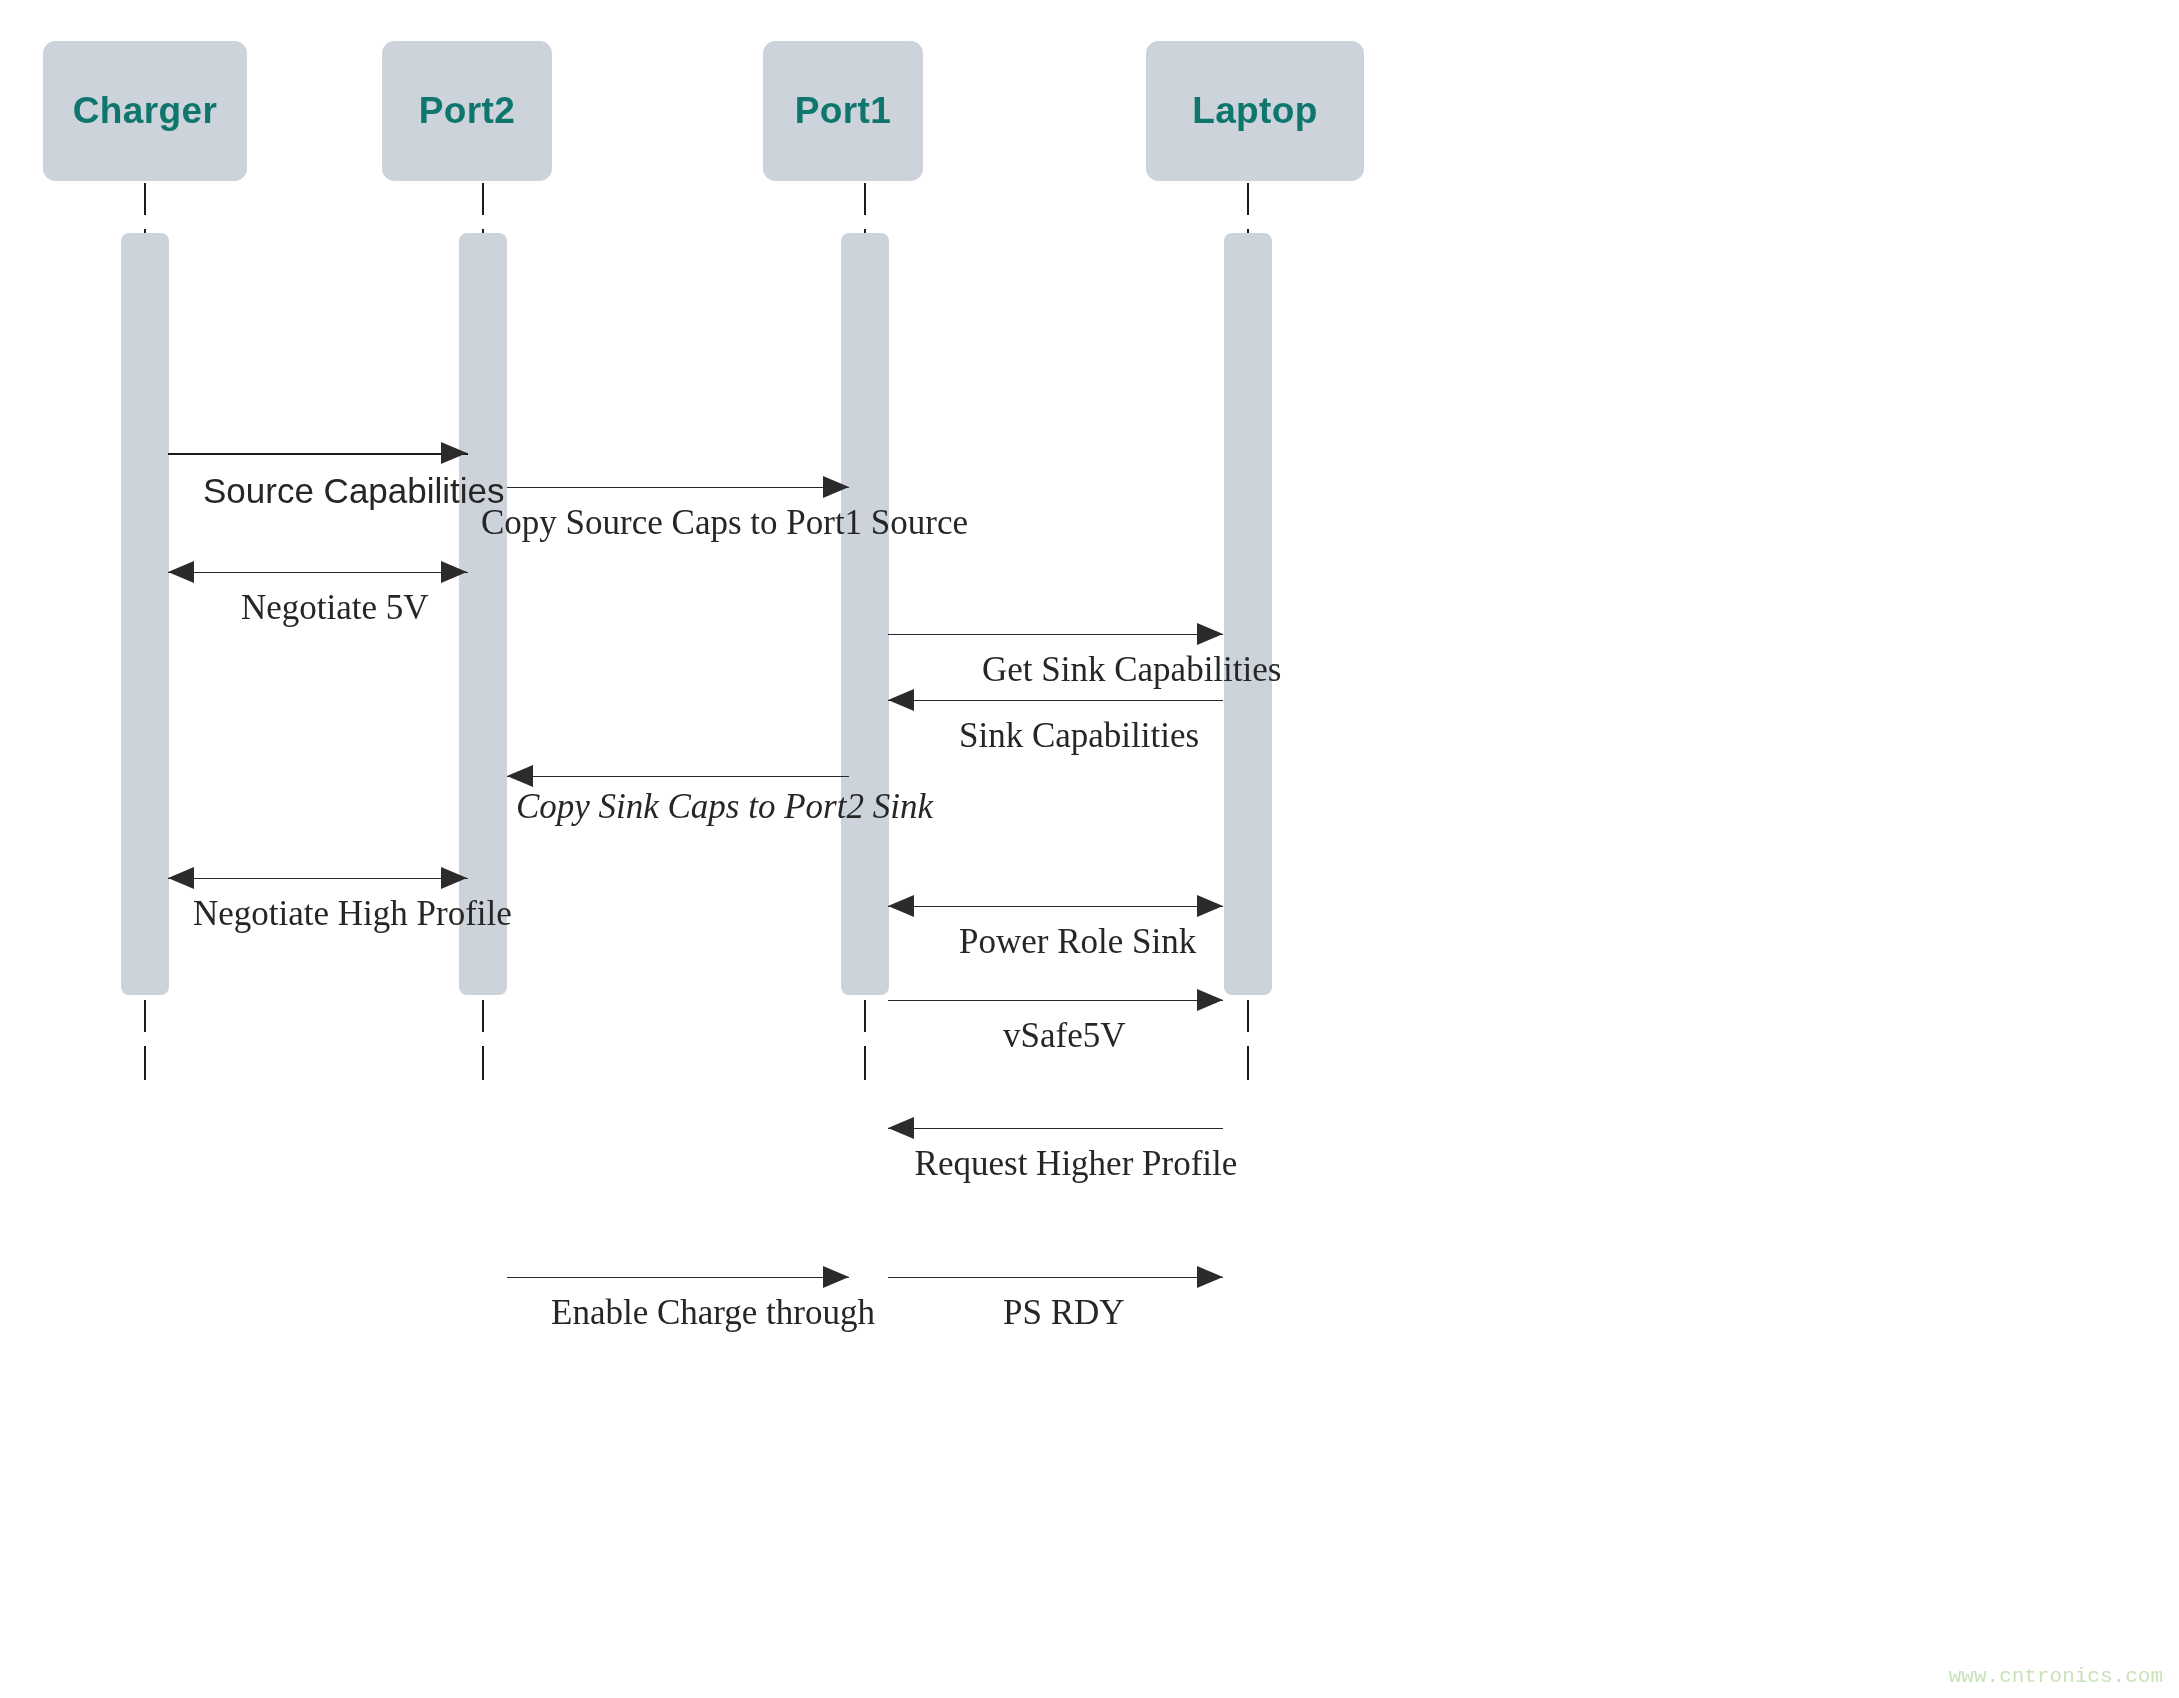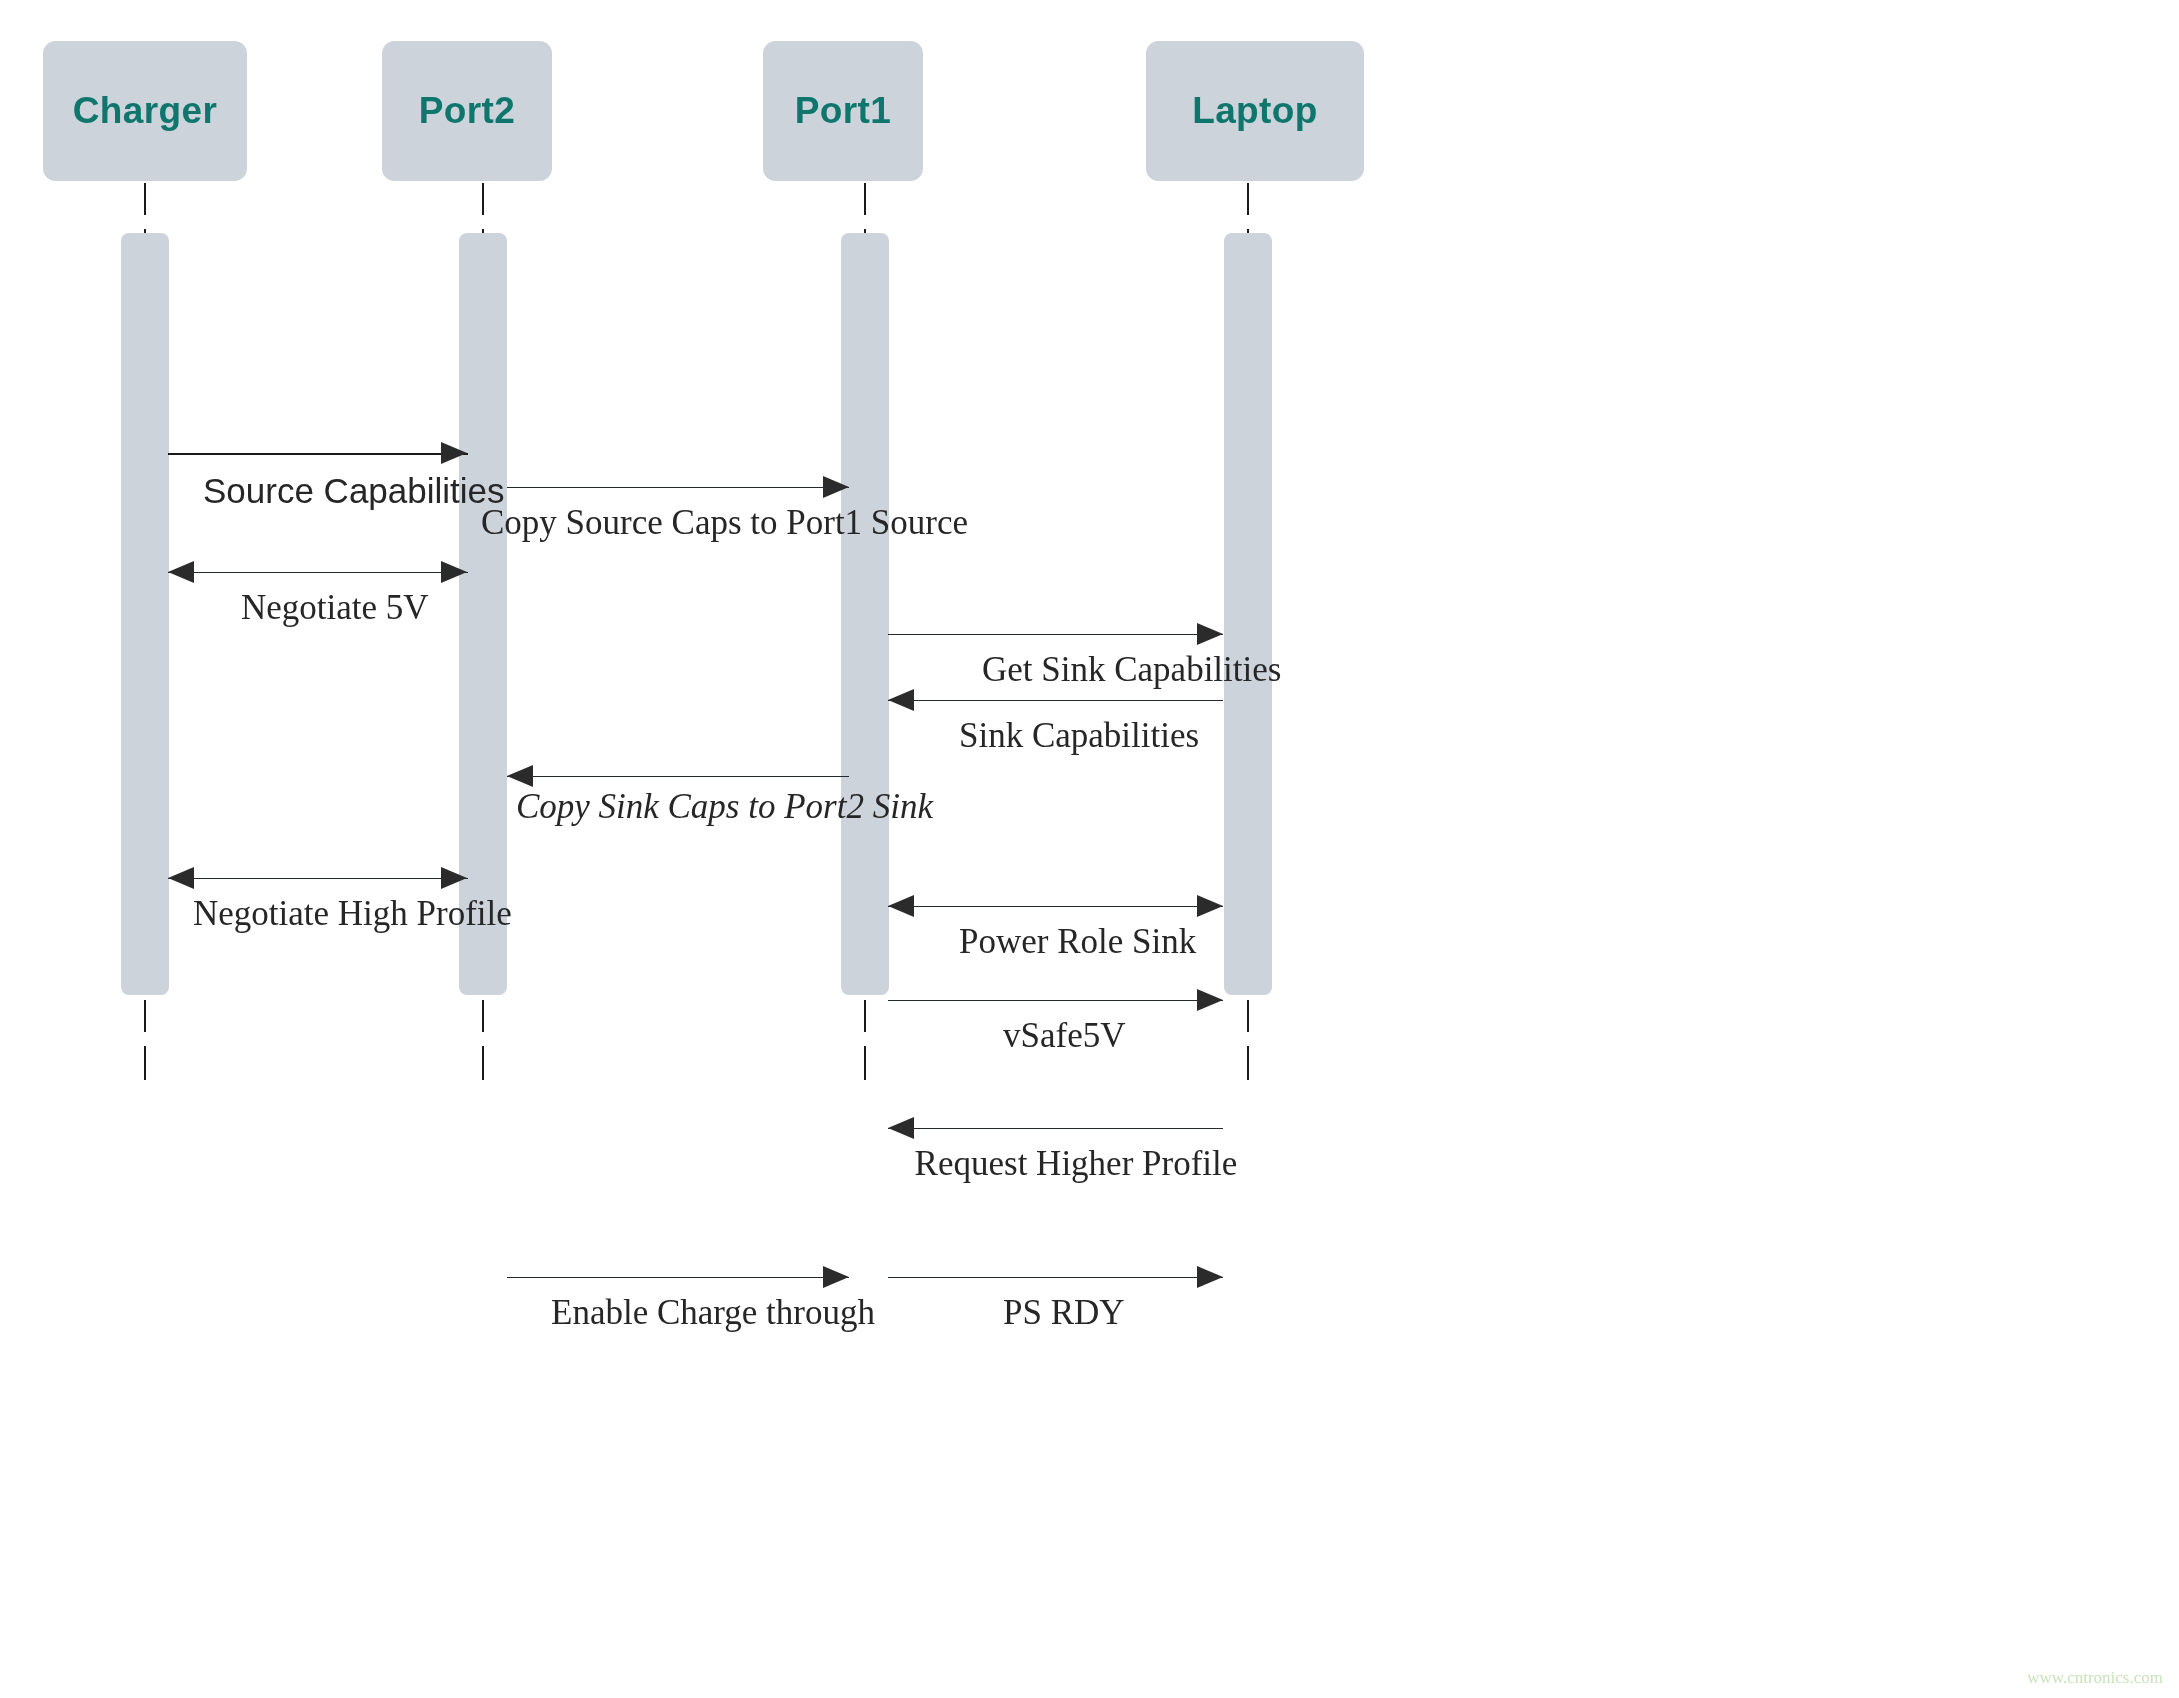--- a/index.html
+++ b/index.html
@@ -93,22 +93,22 @@
   }
   .msg-label.sans {
     font-family: "Liberation Sans", "DejaVu Sans", sans-serif;
   }
 
   
   #watermark {
     position: absolute;
     right: 16px;
     bottom: 10.6px;
-    font-family: Liberation Serif, serif;
-    font-size: 17px;
+    font-family: Liberation Mono, monospace;
+    font-size: 21px;
     color: #c9e3b8;
     white-space: nowrap;
   }
 </style>
 </head>
 <body>
 
 <div id="canvas">
 
   <div class="actor-box" style="left:43px; top:41px; width:204px; height:140px;">

